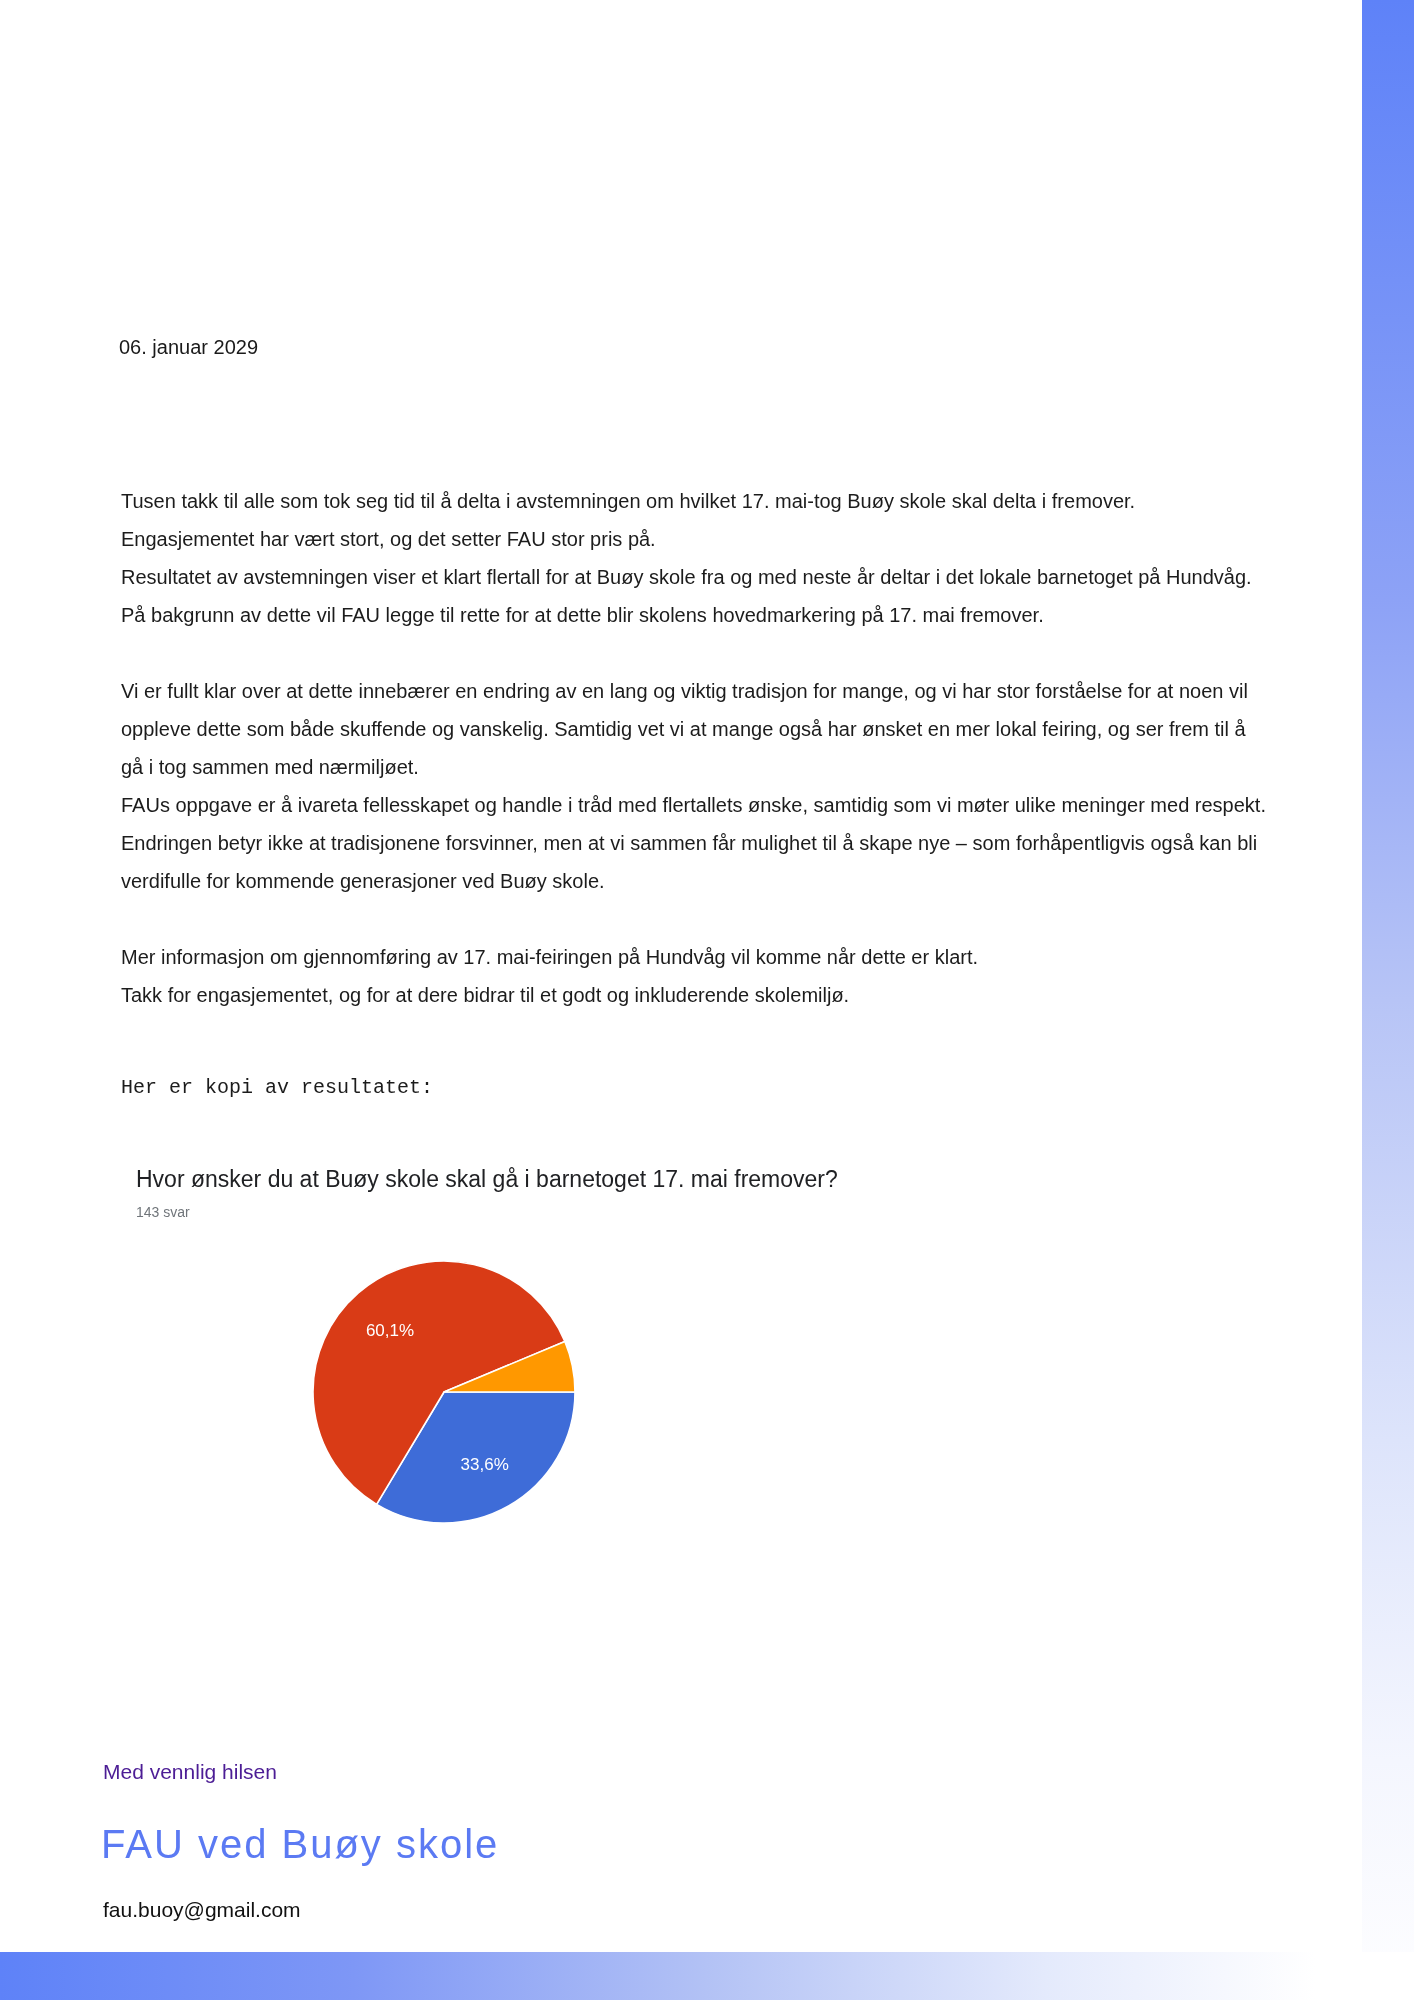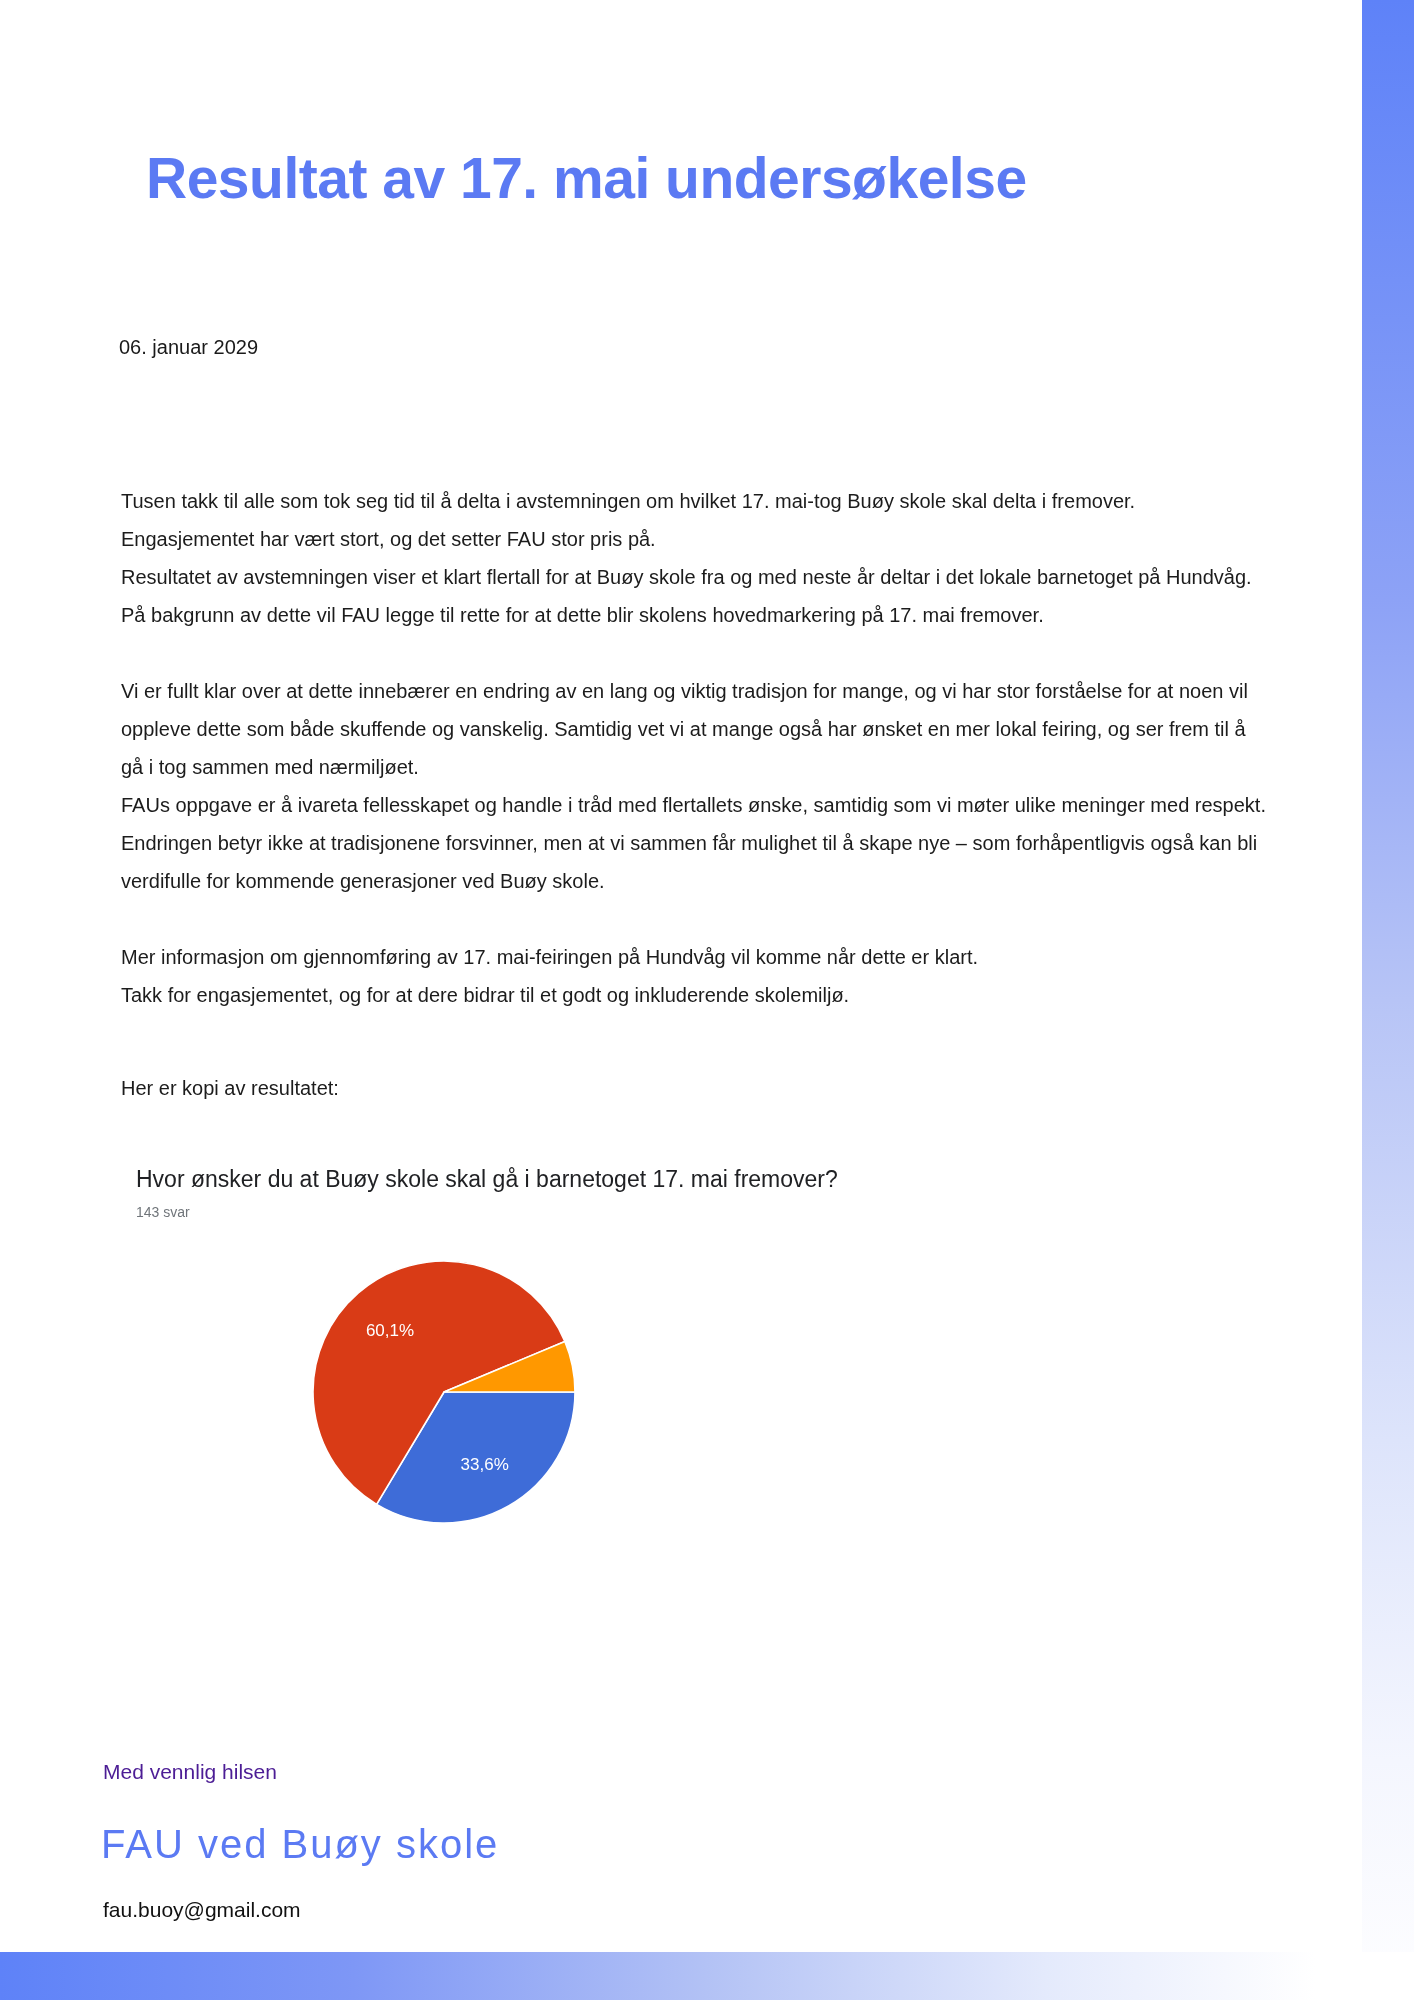--- a/index.html
+++ b/index.html
@@ -11,42 +11,41 @@
     background:linear-gradient(to bottom,#5e82f8 0%,#8da2f6 30%,#b7c4f6 50%,#dde4fb 72%,#f4f6fe 88%,#fefeff 100%);}
   .edge-bottom{position:absolute;left:0;bottom:0;width:1414px;height:48px;
     background:linear-gradient(to right,#5e82f8 0%,#7e97f6 25%,#b3c2f5 50%,#e4eafc 74%,#ffffff 93%);}
   .doc-title{
     position:absolute;left:146px;top:146px;margin:0;
     font-size:57px;line-height:1.15;font-weight:bold;letter-spacing:-0.5px;color:#5b7af3;
   }
   .date-line{position:absolute;left:119px;top:336px;margin:0;font-size:20px;color:#1a1a1a;}
   .body-text{position:absolute;left:121px;top:465px;width:1150px;font-size:20px;line-height:38px;color:#1c1c1c;}
   .body-text p{margin:17px 0 38px 0;}
-  .results-intro{position:absolute;left:121px;top:1069px;margin:0;font-size:20px;line-height:38px;color:#1c1c1c;}
+  .results-intro{position:absolute;left:121px;top:1069px;margin:0;font-size:20px;line-height:38px;color:#1c1c1c;font-family:Liberation Mono, monospace;}
   .chart-title{position:absolute;left:136px;top:1166px;margin:0;font-size:23px;font-weight:normal;color:#202124;}
   .chart-subtitle{position:absolute;left:136px;top:1204px;margin:0;font-size:14px;color:#70757a;}
   .pie-wrap{position:absolute;left:310px;top:1258px;width:268px;height:268px;}
   .pie-wrap svg{display:block;width:268px;height:268px;font-family:"Liberation Sans","DejaVu Sans",sans-serif;}
   .legend{position:absolute;left:768px;top:1258px;display:flex;flex-direction:column;}
   .legend-row{display:flex;align-items:center;height:28.6px;}
   .legend-dot{width:14px;height:14px;border-radius:50%;flex:0 0 14px;}
   .legend-label{margin-left:11px;font-size:14.5px;color:#3c4043;white-space:nowrap;}
   .closing-line{position:absolute;left:103px;top:1760px;margin:0;font-size:21px;color:#4c1d95;}
   .signature{position:absolute;left:101px;top:1822px;margin:0;font-size:40px;line-height:1.1;font-weight:normal;letter-spacing:2px;color:#5b7af3;}
   .email-line{position:absolute;left:103px;top:1898px;margin:0;font-size:21px;color:#111;}
 </style>
 </head>
 <body>
 
 <div class="page">
 
   <div class="edge-right"></div>
   <div class="edge-bottom"></div>
 
-  <h1 class="doc-title">Resultat av 17. mai undersøkelse</h1>
 
   <p class="date-line">06. januar 2029</p>
 
   <div class="body-text">
       <p>Tusen takk til alle som tok seg tid til å delta i avstemningen om hvilket 17. mai-tog Buøy skole skal delta i fremover. Engasjementet har vært stort, og det setter FAU stor pris på.<br>Resultatet av avstemningen viser et klart flertall for at Buøy skole fra og med neste år deltar i det lokale barnetoget på Hundvåg. På bakgrunn av dette vil FAU legge til rette for at dette blir skolens hovedmarkering på 17. mai fremover.</p>
       <p>Vi er fullt klar over at dette innebærer en endring av en lang og viktig tradisjon for mange, og vi har stor forståelse for at noen vil oppleve dette som både skuffende og vanskelig. Samtidig vet vi at mange også har ønsket en mer lokal feiring, og ser frem til å gå i tog sammen med nærmiljøet.<br>FAUs oppgave er å ivareta fellesskapet og handle i tråd med flertallets ønske, samtidig som vi møter ulike meninger med respekt. Endringen betyr ikke at tradisjonene forsvinner, men at vi sammen får mulighet til å skape nye – som forhåpentligvis også kan bli verdifulle for kommende generasjoner ved Buøy skole.</p>
       <p>Mer informasjon om gjennomføring av 17. mai-feiringen på Hundvåg vil komme når dette er klart.<br>Takk for engasjementet, og for at dere bidrar til et godt og inkluderende skolemiljø.</p>
     </div>
 
   <p class="results-intro">Her er kopi av resultatet:</p>

